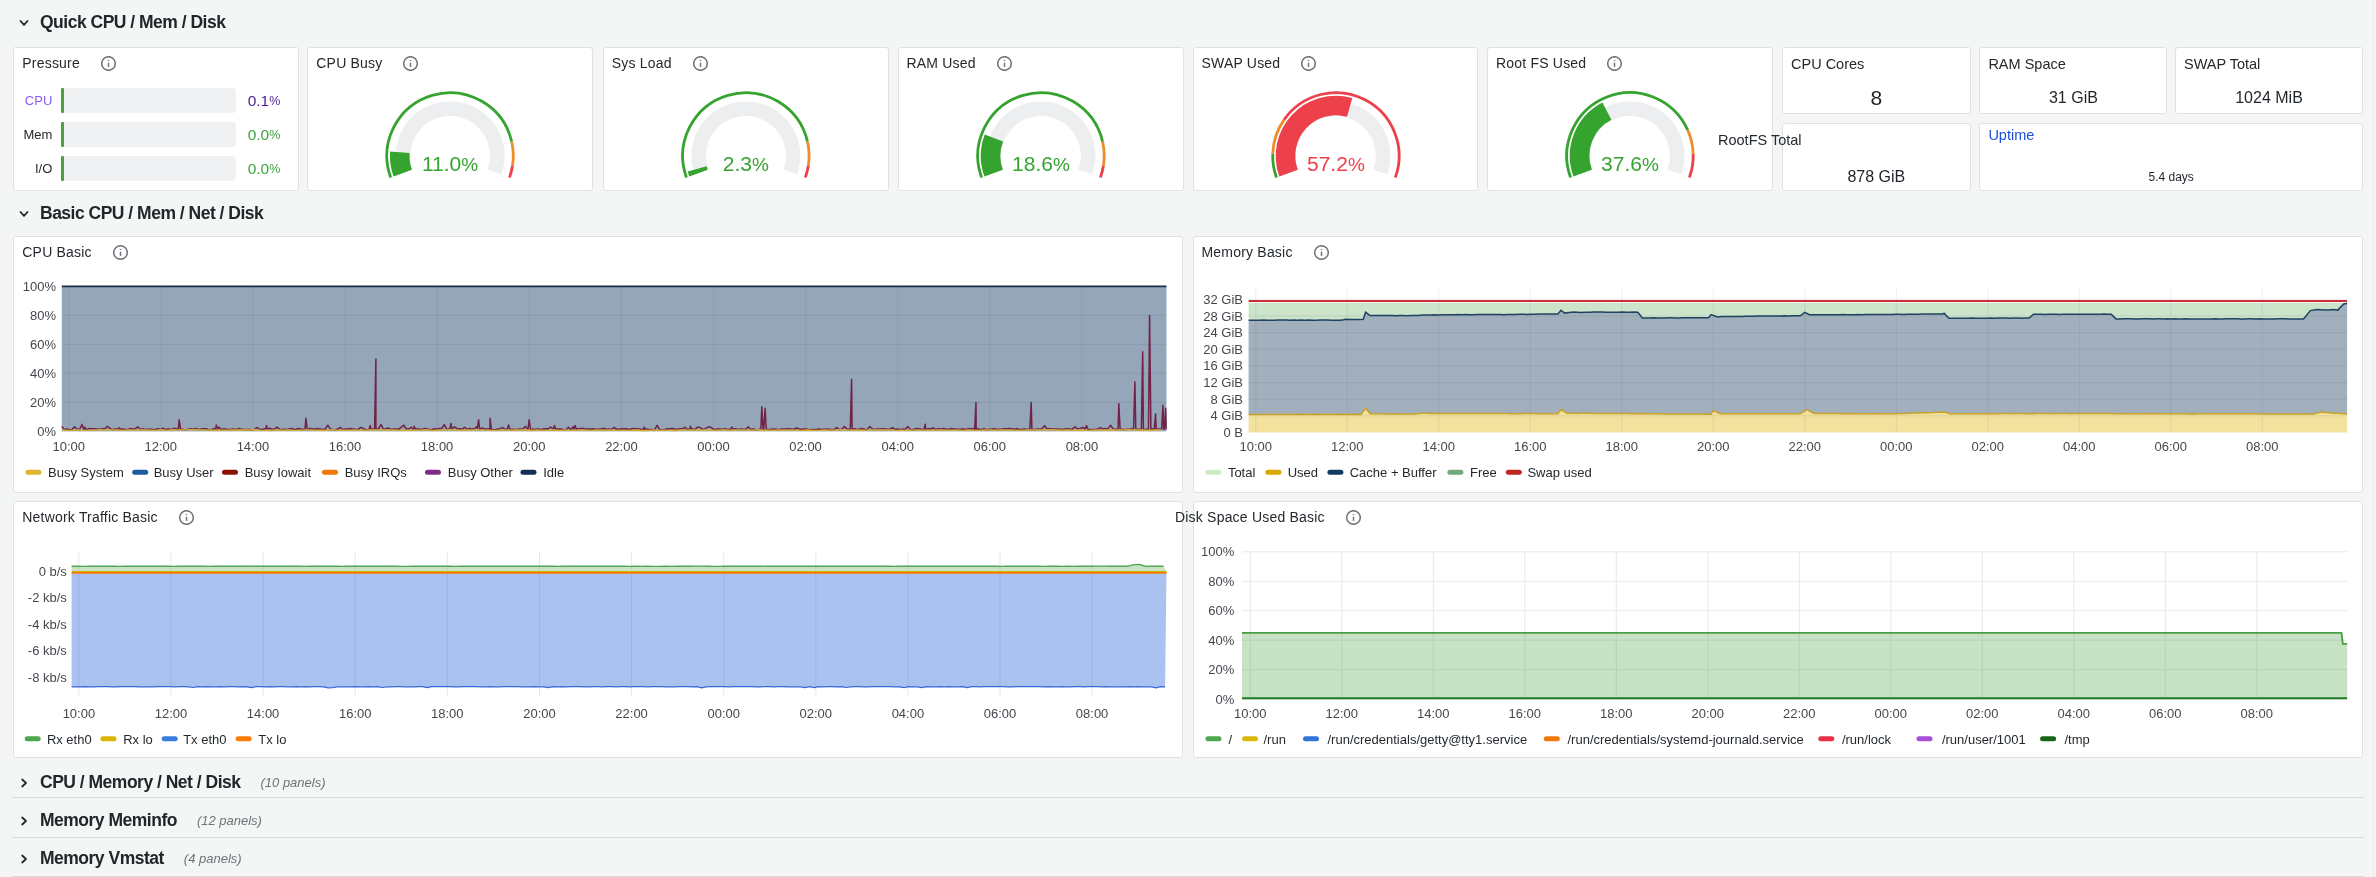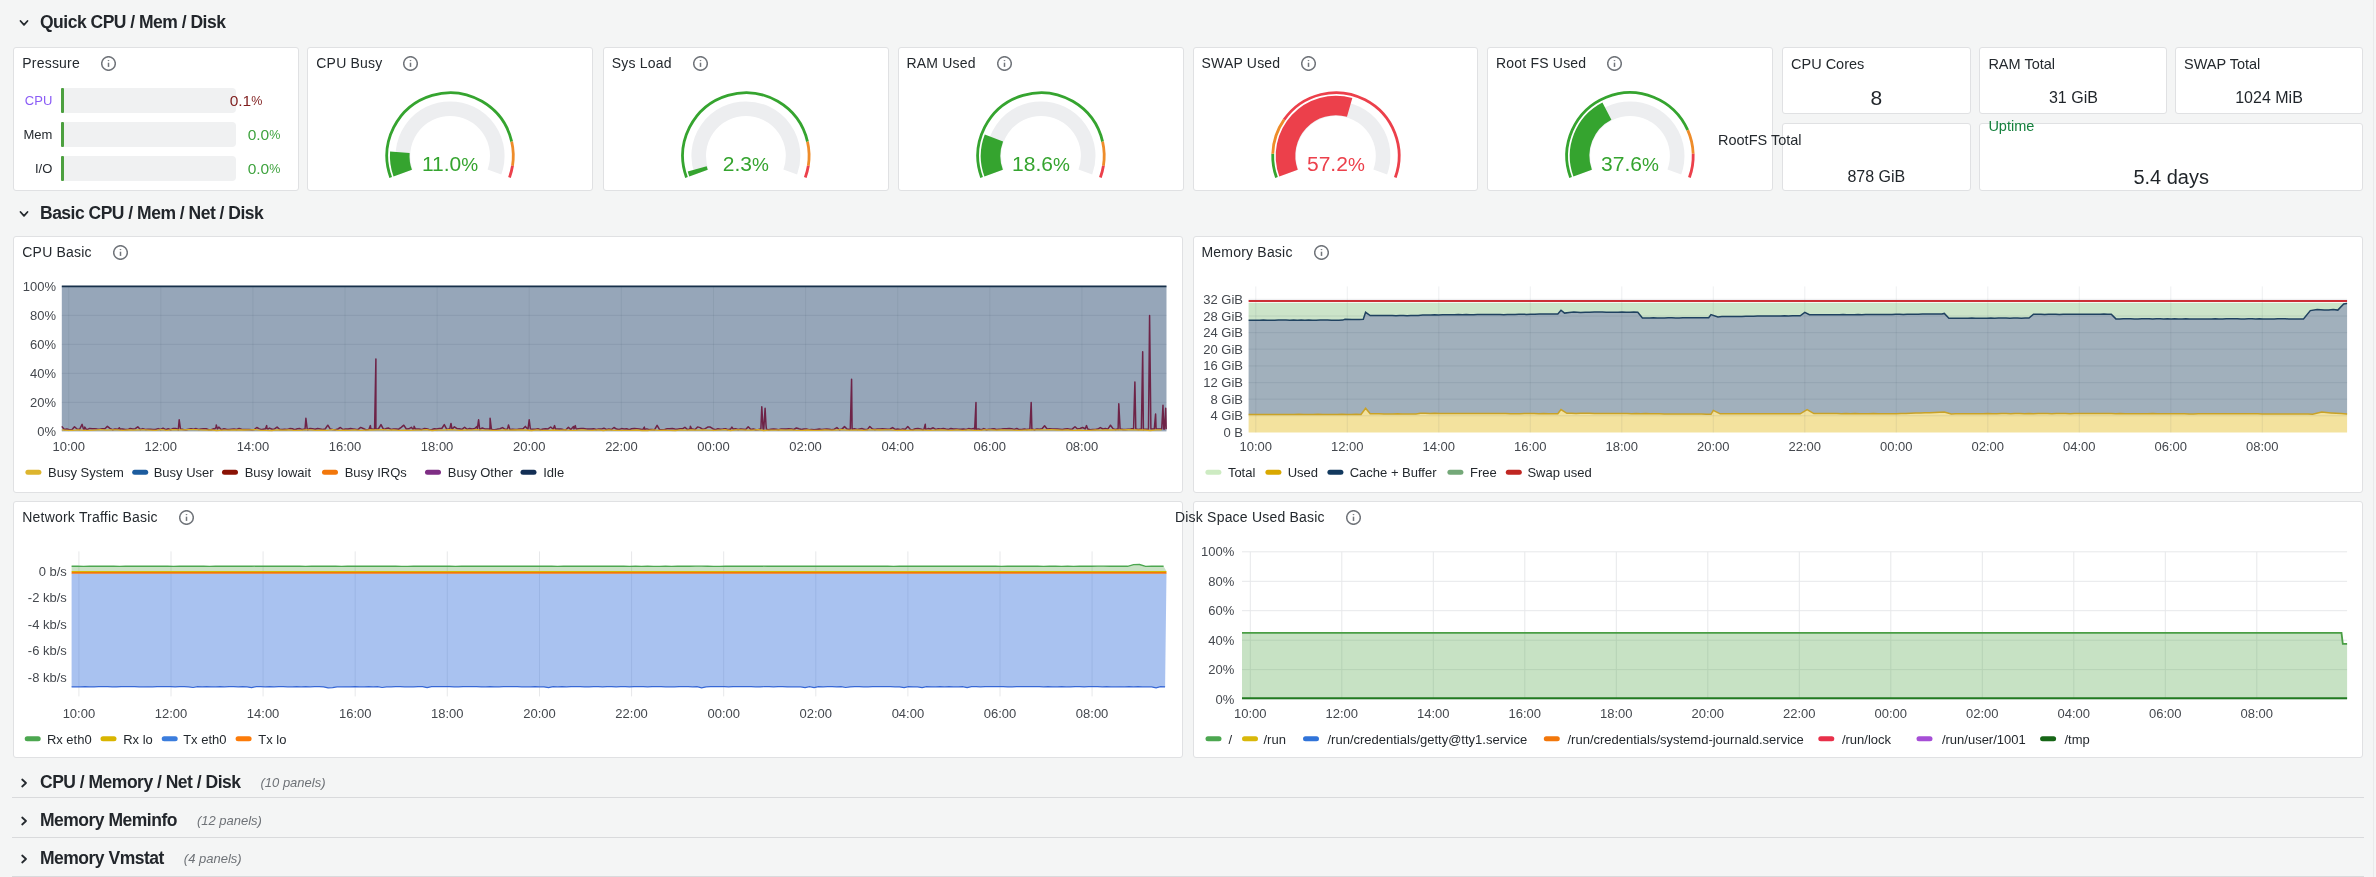--- a/index.html
+++ b/index.html
@@ -40,21 +40,21 @@
       <g stroke="#70747a" fill="none" stroke-width="1.5">
         <circle cx="7.5" cy="7.5" r="6.8"></circle>
         <line x1="7.5" y1="6.7" x2="7.5" y2="10.9"></line>
         <line x1="7.5" y1="4.1" x2="7.5" y2="5.1"></line>
       </g>
     </svg>
   </div>
 <div style="position:absolute;left:18.3px;top:88px;width:34px;height:25.2px;display:flex;align-items:center;justify-content:flex-end;font-size:13px;color:#8b5cf6">CPU</div>
 <div style="position:absolute;left:61px;top:88px;width:175px;height:25.2px;background:#f0f1f2;border-radius:4px"></div>
 <div style="position:absolute;left:61px;top:88px;width:3px;height:25.2px;background:#4ca03f;border-radius:1px"></div>
-<div style="position:absolute;left:223px;top:88px;width:46px;height:25.2px;display:flex;align-items:center;justify-content:center;font-size:15.5px;color:#7f1d1d">0.1<span style="font-size:12.5px">%</span></div>
+<div style="position:absolute;left:241px;top:88px;width:46px;height:25.2px;display:flex;align-items:center;justify-content:center;font-size:15.5px;color:#4c1d95">0.1<span style="font-size:12.5px">%</span></div>
 <div style="position:absolute;left:18.3px;top:122.1px;width:34px;height:25.2px;display:flex;align-items:center;justify-content:flex-end;font-size:13px;color:#24292e">Mem</div>
 <div style="position:absolute;left:61px;top:122.1px;width:175px;height:25.2px;background:#f0f1f2;border-radius:4px"></div>
 <div style="position:absolute;left:61px;top:122.1px;width:3px;height:25.2px;background:#4ca03f;border-radius:1px"></div>
 <div style="position:absolute;left:241px;top:122.1px;width:46px;height:25.2px;display:flex;align-items:center;justify-content:center;font-size:15.5px;color:#3fa33f">0.0<span style="font-size:12.5px">%</span></div>
 <div style="position:absolute;left:18.3px;top:156.3px;width:34px;height:25.2px;display:flex;align-items:center;justify-content:flex-end;font-size:13px;color:#24292e">I/O</div>
 <div style="position:absolute;left:61px;top:156.3px;width:175px;height:25.2px;background:#f0f1f2;border-radius:4px"></div>
 <div style="position:absolute;left:61px;top:156.3px;width:3px;height:25.2px;background:#4ca03f;border-radius:1px"></div>
 <div style="position:absolute;left:241px;top:156.3px;width:46px;height:25.2px;display:flex;align-items:center;justify-content:center;font-size:15.5px;color:#3fa33f">0.0<span style="font-size:12.5px">%</span></div>
 <div class="panel" style="left:307.3px;top:47px;width:286.2px;height:143.5px"></div>
 <div class="ptitle" style="left:316.3px;top:55px">
@@ -148,31 +148,31 @@
     <path d="M 95.64 126.14 A 50.40 50.40 0 0 1 119.90 64.11" stroke="#35a42f" stroke-width="19.6" fill="none"></path>
     <path d="M 83.61 130.52 A 63.20 63.20 0 0 1 200.74 83.19" stroke="#35a42f" stroke-width="2.8" fill="none"></path>
     <path d="M 200.74 83.19 A 63.20 63.20 0 0 1 206.16 106.69" stroke="#ee8c2a" stroke-width="2.8" fill="none"></path>
     <path d="M 206.16 106.69 A 63.20 63.20 0 0 1 202.39 130.52" stroke="#ec404b" stroke-width="2.8" fill="none"></path>
     <text x="143.0" y="123.9" text-anchor="middle" font-size="21" fill="#35a42f" font-family="Liberation Sans,sans-serif">37.6<tspan font-size="19">%</tspan></text>
   </svg>
 <div class="panel" style="left:1782.0px;top:47.2px;width:188.6px;height:66.4px"></div>
 <div style="position:absolute;left:1791.0px;top:56.2px;font-size:14.5px;font-weight:500;color:#24292e">CPU Cores</div>
 <div style="position:absolute;left:1782.0px;top:87.2px;width:188.6px;text-align:center;font-size:21px;font-weight:500;color:#1f2429;line-height:22px">8</div>
 <div class="panel" style="left:1979.4px;top:47.2px;width:188.1px;height:66.4px"></div>
-<div style="position:absolute;left:1988.4px;top:56.2px;font-size:14.5px;font-weight:500;color:#24292e">RAM Total</div>
+<div style="position:absolute;left:1988.4px;top:56.2px;font-size:14.5px;font-weight:500;color:#24292e">RAM Space</div>
 <div style="position:absolute;left:1979.4px;top:87.2px;width:188.1px;text-align:center;font-size:16px;font-weight:500;color:#1f2429;line-height:22px">31 GiB</div>
 <div class="panel" style="left:2175.0px;top:47.2px;width:188.0px;height:66.4px"></div>
 <div style="position:absolute;left:2184.0px;top:56.2px;font-size:14.5px;font-weight:500;color:#24292e">SWAP Total</div>
 <div style="position:absolute;left:2175.0px;top:87.2px;width:188.0px;text-align:center;font-size:16px;font-weight:400;color:#1f2429;line-height:22px">1024 MiB</div>
 <div class="panel" style="left:1782.0px;top:123.2px;width:188.6px;height:67.4px"></div>
 <div style="position:absolute;left:1718px;top:132.2px;font-size:14.5px;font-weight:500;color:#24292e">RootFS Total</div>
 <div style="position:absolute;left:1782.0px;top:166.2px;width:188.6px;text-align:center;font-size:16px;font-weight:400;color:#1f2429;line-height:22px">878 GiB</div>
 <div class="panel" style="left:1979.4px;top:123.2px;width:383.6px;height:67.4px"></div>
-<div style="position:absolute;left:1988.4px;top:118px;font-size:14.5px;font-weight:500;color:#15803d">Uptime</div>
-<div style="position:absolute;left:1979.4px;top:166.2px;width:383.6px;text-align:center;font-size:20px;font-weight:500;color:#1f2429;line-height:22px">5.4 days</div>
+<div style="position:absolute;left:1988.4px;top:127px;font-size:14.5px;font-weight:500;color:#1d4ed8">Uptime</div>
+<div style="position:absolute;left:1979.4px;top:166.2px;width:383.6px;text-align:center;font-size:12px;font-weight:500;color:#1f2429;line-height:22px">5.4 days</div>
 <div class="panel" style="left:13.3px;top:236.2px;width:1170.2px;height:257px"></div>
 <svg style="position:absolute;left:13.3px;top:236.2px" width="1170.2" height="257" viewBox="0 0 1170.2 257">
     <rect x="48.8" y="50.4" width="1104.7" height="145.0" fill="rgba(15,53,95,0.44)"></rect>
     <line x1="48.8" y1="166.4" x2="1153.5" y2="166.4" stroke="rgba(45,65,85,0.10)" stroke-width="1"></line>
     <line x1="48.8" y1="137.4" x2="1153.5" y2="137.4" stroke="rgba(45,65,85,0.10)" stroke-width="1"></line>
     <line x1="48.8" y1="108.4" x2="1153.5" y2="108.4" stroke="rgba(45,65,85,0.10)" stroke-width="1"></line>
     <line x1="48.8" y1="79.4" x2="1153.5" y2="79.4" stroke="rgba(45,65,85,0.10)" stroke-width="1"></line>
     <line x1="55.7" y1="50.4" x2="55.7" y2="195.4" stroke="rgba(45,65,85,0.08)" stroke-width="1"></line>
     <line x1="147.8" y1="50.4" x2="147.8" y2="195.4" stroke="rgba(45,65,85,0.08)" stroke-width="1"></line>
     <line x1="239.9" y1="50.4" x2="239.9" y2="195.4" stroke="rgba(45,65,85,0.08)" stroke-width="1"></line>

